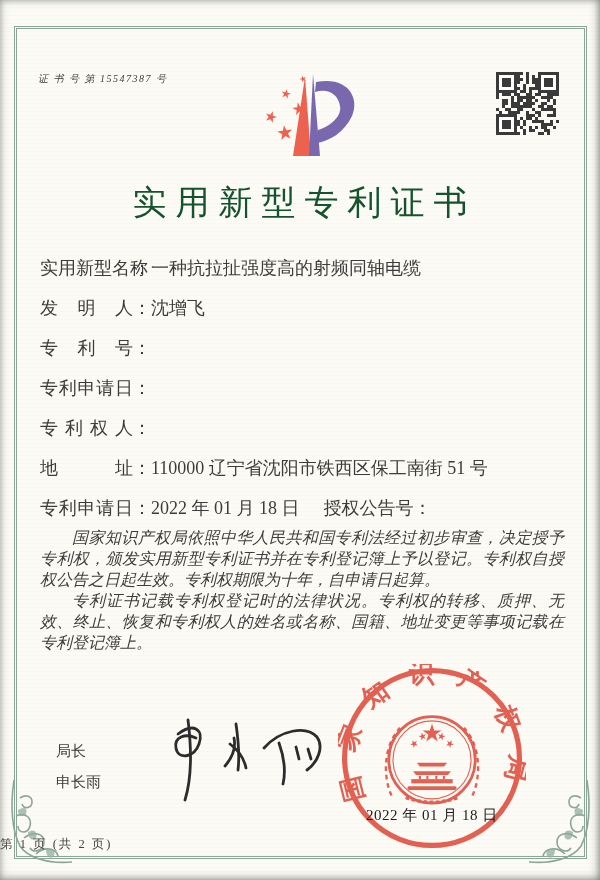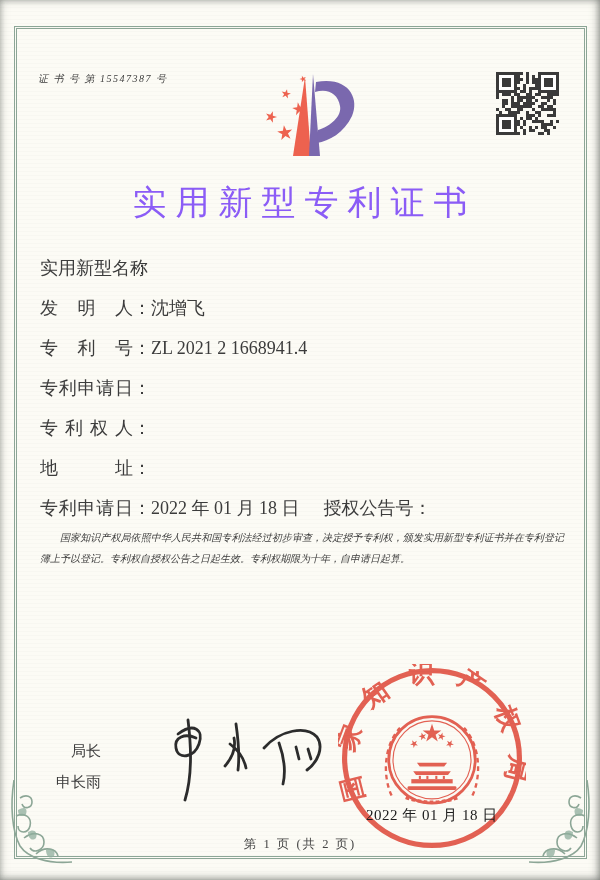--- a/index.html
+++ b/index.html
@@ -35,46 +35,46 @@
   .cert-number{position:absolute;left:38px;top:72px;font-size:10px;letter-spacing:1.5px;z-index:4;font-style:italic;}
 
   .logo{position:absolute;left:247px;top:64px;width:126px;height:102px;z-index:4;}
   .logo-red{fill:var(--logo-red,#ed624f);}
   .logo-purple{fill:var(--logo-purple,#7a68ae);}
 
   .qr{position:absolute;left:496px;top:72px;width:63px;height:63px;z-index:4;}
 
   .title{
     position:absolute;top:180px;left:0;width:100%;text-align:center;z-index:4;
-    font-size:34px;letter-spacing:9px;text-indent:9px;color:#8b5cf6;font-weight:500;
+    font-size:34px;letter-spacing:9px;text-indent:9px;color:#14532d;font-weight:500;
   }
 
   .fields{position:absolute;left:40px;top:257px;width:522px;font-size:18px;z-index:4;}
   .frow{display:flex;line-height:22px;margin-bottom:18px;white-space:nowrap;}
   .flabel{display:inline-block;width:93px;text-align:justify;text-align-last:justify;}
   .fcolon{display:inline-block;width:18px;}
   .pair2{margin-left:24px;display:flex;}
   .flabel2{display:inline-block;}
 
   .paras{position:absolute;left:40px;right:36px;top:527px;z-index:4;
-    font-size:10px;line-height:21px;font-style:italic;color:#3d3d3d;text-align:justify;}
+    font-size:16px;line-height:21px;font-style:italic;color:#3d3d3d;text-align:justify;}
   .paras p{margin:0;text-indent:2em;}
 
-  .signer{position:absolute;left:56px;top:736px;font-size:15px;line-height:31px;z-index:4;font-style:normal;text-align:right;}
+  .signer{position:absolute;left:56px;top:736px;font-size:15px;line-height:31px;z-index:4;font-style:normal;}
   .signature{position:absolute;left:148px;top:712px;width:175px;height:92px;z-index:4;}
   .signature path{fill:none;stroke:#2c2c2c;stroke-width:2.8;stroke-linecap:round;stroke-linejoin:round;}
 
   .seal{position:absolute;left:338px;top:664px;width:188px;height:188px;z-index:4;opacity:.86;mix-blend-mode:multiply;}
   .seal-stroke{fill:none;stroke:var(--seal-red,#e2483a);}
   .seal-fill{fill:var(--seal-red,#e2483a);}
   .seal-text{fill:var(--seal-red,#e2483a);font-size:27px;letter-spacing:22px;font-weight:600;}
 
   .seal-date{position:absolute;left:366px;top:806px;z-index:5;font-size:15px;color:#1c1c1c;letter-spacing:.5px;font-weight:500;}
 
-  .footer{position:absolute;top:836px;left:0;width:100%;text-align:center;font-size:12.5px;letter-spacing:2px;color:#444;z-index:4;}
+  .footer{position:absolute;top:836px;left:0;width:100%;text-align:left;font-size:12.5px;letter-spacing:2px;color:#444;z-index:4;}
 </style>
 </head>
 <body>
 
 <div class="texture"></div>
 <div class="frame"></div>
 
 <svg class="corner bl" viewBox="0 0 84 92">
   <path class="ln" d="M8,4 C4,30 6,55 14,70 C22,82 42,88 66,86"></path>
   <path class="ln" d="M10,40 C20,36 26,42 24,50 C22,58 12,58 12,50"></path>
@@ -271,56 +271,58 @@
     <rect x="3" y="45" width="15" height="15" fill="#fff"></rect>
     <rect x="6" y="48" width="9" height="9" fill="#3a3a3a"></rect>
   </svg>
 
 <div class="title">实用新型专利证书</div>
 
 <div class="fields">
   <div class="frow">
     <span class="flabel">实用新型名称</span>
       <span class="fcolon">：</span>
+      <span>一种抗拉扯强度高的射频同轴电缆</span>
   </div>
   <div class="frow">
     <span class="flabel">发明人</span>
       <span class="fcolon">：</span>
       <span>沈增飞</span>
   </div>
   <div class="frow">
     <span class="flabel">专利号</span>
       <span class="fcolon">：</span>
-      <span>ZL 2021 2 1668941.4</span>
   </div>
   <div class="frow">
     <span class="flabel">专利申请日</span>
       <span class="fcolon">：</span>
   </div>
   <div class="frow">
     <span class="flabel">专利权人</span>
       <span class="fcolon">：</span>
   </div>
   <div class="frow">
     <span class="flabel">地址</span>
       <span class="fcolon">：</span>
+      <span>110000 辽宁省沈阳市铁西区保工南街 51 号</span>
   </div>
   <div class="frow">
     <span class="flabel">专利申请日</span>
       <span class="fcolon">：</span>
       <span>2022 年 01 月 18 日</span>
     <span class="pair2">
       <span class="flabel2">授权公告号</span>
         <span class="fcolon">：</span>
     </span>
   </div>
 </div>
 
 <div class="paras">
   <p>国家知识产权局依照中华人民共和国专利法经过初步审查，决定授予专利权，颁发实用新型专利证书并在专利登记簿上予以登记。专利权自授权公告之日起生效。专利权期限为十年，自申请日起算。</p>
+  <p>专利证书记载专利权登记时的法律状况。专利权的转移、质押、无效、终止、恢复和专利权人的姓名或名称、国籍、地址变更等事项记载在专利登记簿上。</p>
 </div>
 
 <div class="signer">
   <div>局长</div>
   <div>申长雨</div>
 </div>
 
 <svg class="signature" viewBox="0 0 175 92">
   <path d="M30,22 C46,10 56,18 51,32 C46,46 30,48 28,36 C26,25 37,21 48,26"></path>
   <path d="M40,8 C43,32 45,62 37,88"></path>

